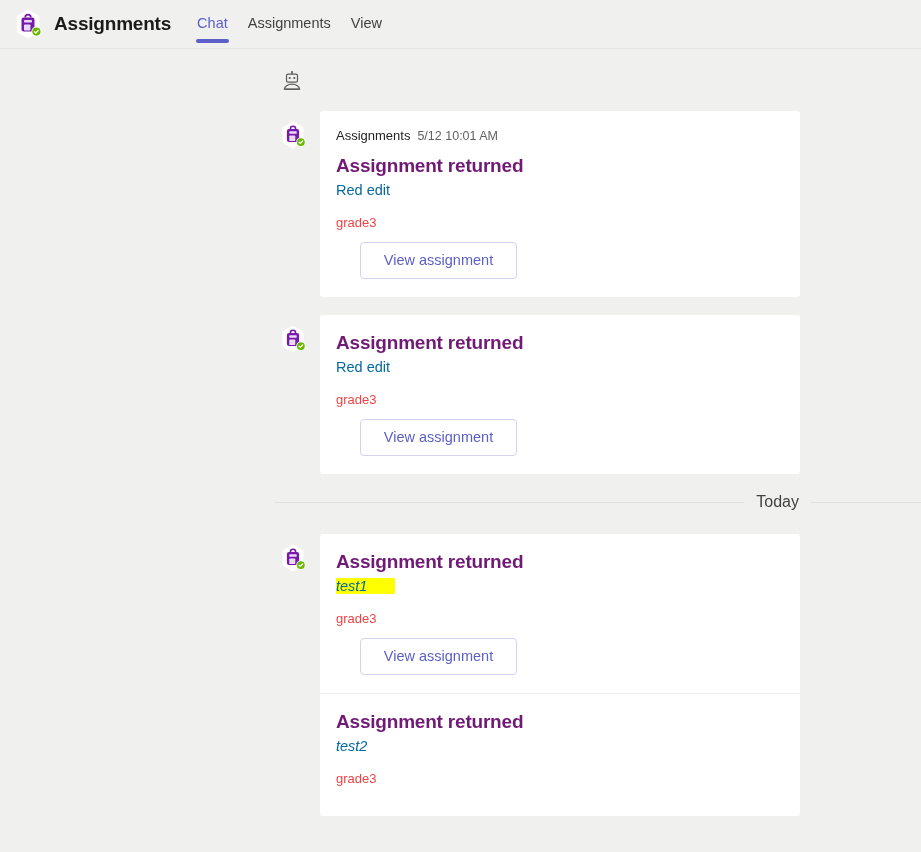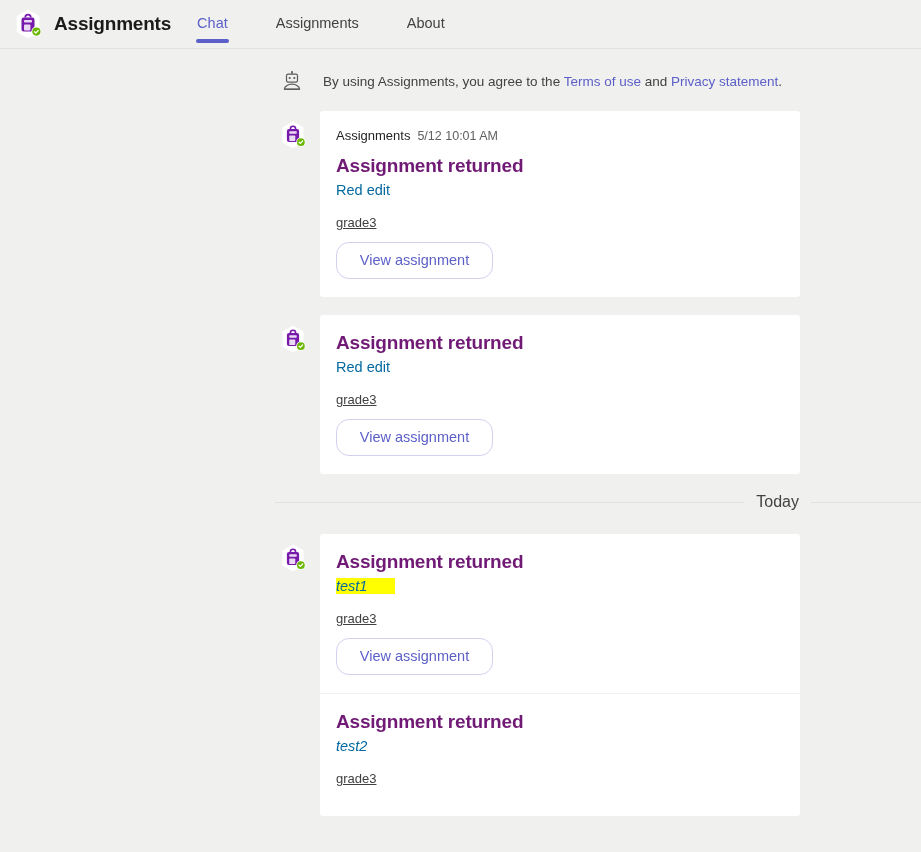--- a/index.html
+++ b/index.html
@@ -39,21 +39,20 @@
     font-weight: bold;
     color: #1b1b1b;
     letter-spacing: -0.2px;
     margin-right: 16px;
     white-space: nowrap;
   }
   .tabs {
     display: flex;
     align-items: flex-start;
     height: 49px;
-    gap: 28px;
   }
   .tab {
     font-size: 14.5px;
     color: #424242;
     padding: 0 10px;
     height: 49px;
     line-height: 47px;
     position: relative;
     cursor: pointer;
     white-space: nowrap;
@@ -176,38 +175,38 @@
     position: absolute;
     left: 0;
     top: -10px;
     width: 58px;
     height: 19px;
     background: #ffff00;
     z-index: -1;
   }
   .card-class {
     font-size: 13px;
-    color: #404040;
+    color: #ef4444;
     line-height: 18px;
     margin-bottom: 10px;
-    text-decoration: underline;
   }
   .view-btn {
     display: inline-block;
     font-family: "Liberation Sans", sans-serif;
     font-size: 14.5px;
     color: #5b5fc7;
     background: #ffffff;
     border: 1px solid #d1d1f0;
-    border-radius: 13px;
+    border-radius: 4px;
     padding: 8px 16px 9px 16px;
     cursor: pointer;
     line-height: 18px;
     min-width: 157px;
     text-align: center;
+    margin-left: 24px;
   }
 
   
   .day-divider {
     display: flex;
     align-items: center;
     padding-left: 275px;
     padding-right: 0px;
     margin: 8px 0 22px 0;
     height: 20px;
@@ -241,39 +240,38 @@
       <circle cx="24.4" cy="23.6" r="4.1" fill="#6bb700"></circle>
       <path d="M22.5 23.7 l1.3 1.3 l2.5 -2.6" fill="none" stroke="#ffffff" stroke-width="1.3" stroke-linecap="round" stroke-linejoin="round"></path>
     </svg>
   </div>
 
   <div class="app-title">Assignments</div>
 
   <div class="tabs">
     <div class="tab active">Chat</div>
     <div class="tab">Assignments</div>
-    <div class="tab">About</div>
+    <div class="tab">View</div>
   </div>
 </div>
 
 <div class="chat-area">
 
   <div class="consent-row">
     <div class="bot-icon">
       <svg width="22" height="22" viewBox="0 0 22 22">
         <rect x="5.5" y="3.2" width="11" height="8" rx="1.6" fill="none" stroke="#5c5c5c" stroke-width="1.2"></rect>
         <circle cx="8.7" cy="7" r="1.1" fill="#5c5c5c"></circle>
         <circle cx="13.3" cy="7" r="1.1" fill="#5c5c5c"></circle>
         <line x1="11" y1="1.2" x2="11" y2="3.2" stroke="#5c5c5c" stroke-width="1.2"></line>
         <circle cx="11" cy="1" r="1" fill="#5c5c5c"></circle>
         <path d="M3.4 18.2 a7.6 5 0 0 1 15.2 0 z" fill="none" stroke="#5c5c5c" stroke-width="1.2"></path>
         <line x1="3.4" y1="18.3" x2="18.6" y2="18.3" stroke="#5c5c5c" stroke-width="1.2"></line>
       </svg>
     </div>
-    <div class="consent-text"><span>By using Assignments, you agree to the </span><a href="#">Terms of use</a><span> and </span><a href="#">Privacy statement</a><span>.</span></div>
   </div>
 
   <div class="msg-group">
     <div class="avatar-col">
       <div class="avatar">
         <svg width="30" height="30" viewBox="0 0 32 32">
           <path d="M16 1.6 L27.2 8 L27.2 24 L16 30.4 L4.8 24 L4.8 8 Z" fill="#ffffff"></path>
           <rect x="9.5" y="9.5" width="13" height="14" rx="2.2" fill="#7719aa"></rect>
           <path d="M13.2 9.5 a2.8 2.8 0 0 1 5.6 0" fill="none" stroke="#7719aa" stroke-width="1.7"></path>
           <rect x="12" y="12" width="8" height="2.6" rx="0.8" fill="#e9d9f2"></rect>

